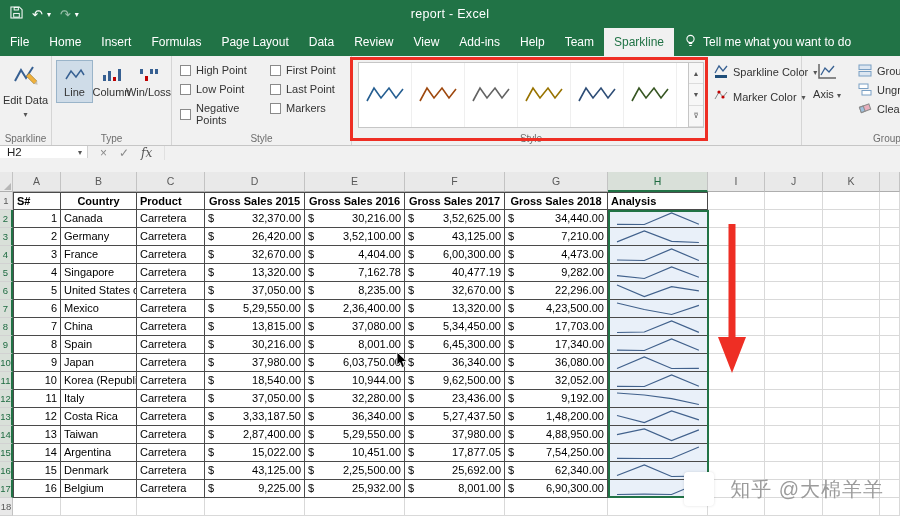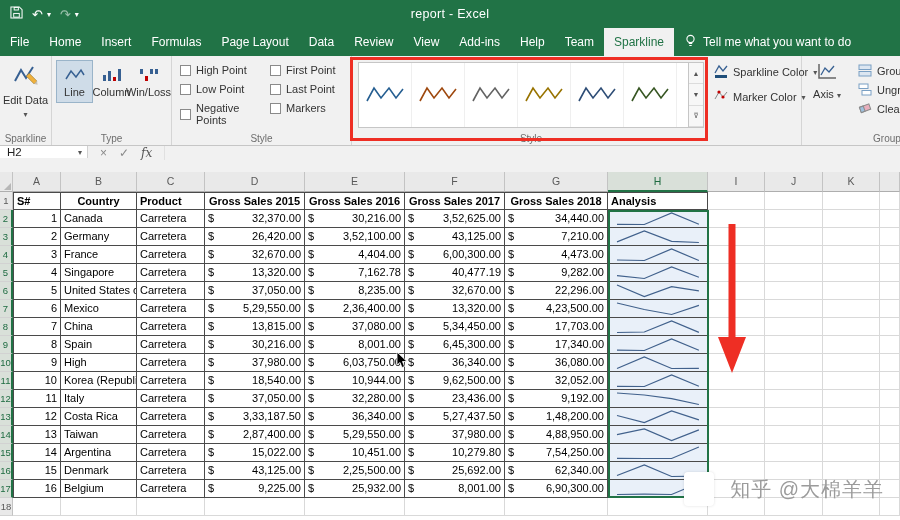--- a/index.html
+++ b/index.html
@@ -620,21 +620,21 @@
           </svg>
         </div>
         <div class="cell" style="width: 57px;"></div>
         <div class="cell" style="width: 58px;"></div>
         <div class="cell" style="width: 57px;"></div>
         <div class="cell" style="width: 20px;"></div>
       </div>
       <div class="shrow">
         <div class="rh selrh">10</div>
         <div class="cell tbl bl num" style="width: 48px;">9</div>
-        <div class="cell tbl" style="width: 76px;">High</div>
+        <div class="cell tbl" style="width: 76px;">Japan</div>
         <div class="cell tbl" style="width: 68px;">Carretera</div>
         <div class="cell tbl curr" style="width: 100px;">
           <span>$</span>
           <span>37,980.00</span>
         </div>
         <div class="cell tbl curr" style="width: 100px;">
           <span>$</span>
           <span>6,03,750.00</span>
         </div>
         <div class="cell tbl curr" style="width: 100px;">
@@ -787,21 +787,21 @@
         <div class="cell tbl curr" style="width: 100px;">
           <span>$</span>
           <span>15,022.00</span>
         </div>
         <div class="cell tbl curr" style="width: 100px;">
           <span>$</span>
           <span>10,451.00</span>
         </div>
         <div class="cell tbl curr" style="width: 100px;">
           <span>$</span>
-          <span>10,279.80</span>
+          <span>17,877.05</span>
         </div>
         <div class="cell tbl curr" style="width: 103px;">
           <span>$</span>
           <span>7,54,250.00</span>
         </div>
         <div class="cell tbl selcell" style="width: 100px;">
           <svg width="98" height="17">
             <polyline points="8.0,14.4 35.3,14.5 62.6,14.5 89.9,3.0" fill="none" stroke="#41618c" stroke-width="1.2"></polyline>
           </svg>
         </div>

